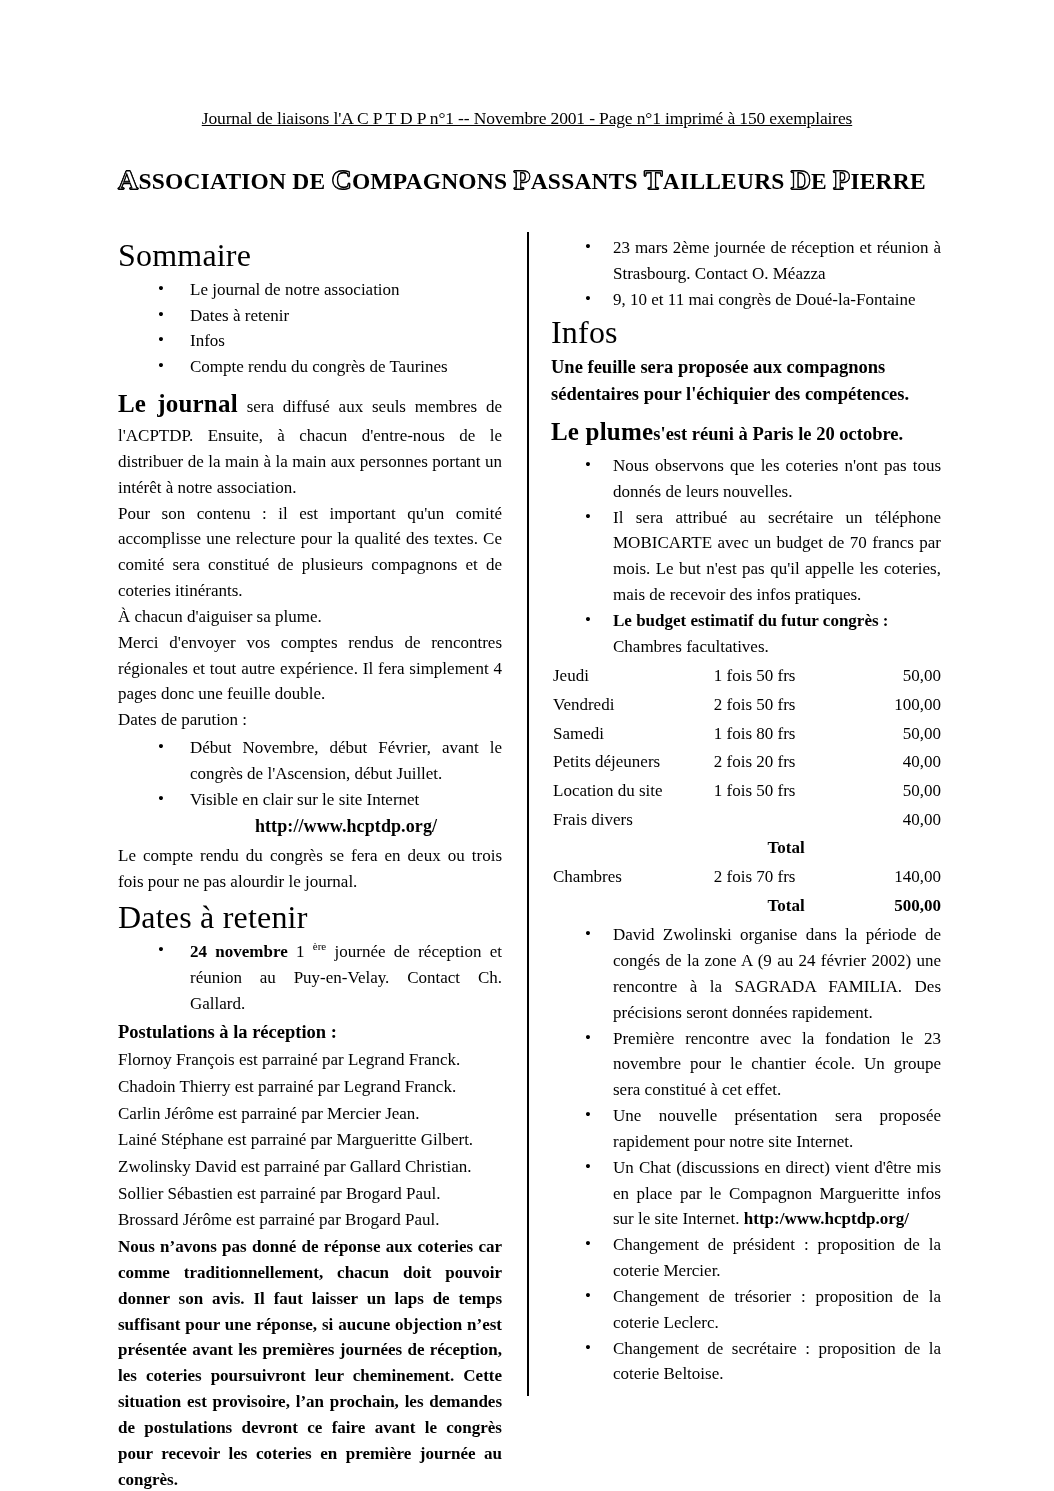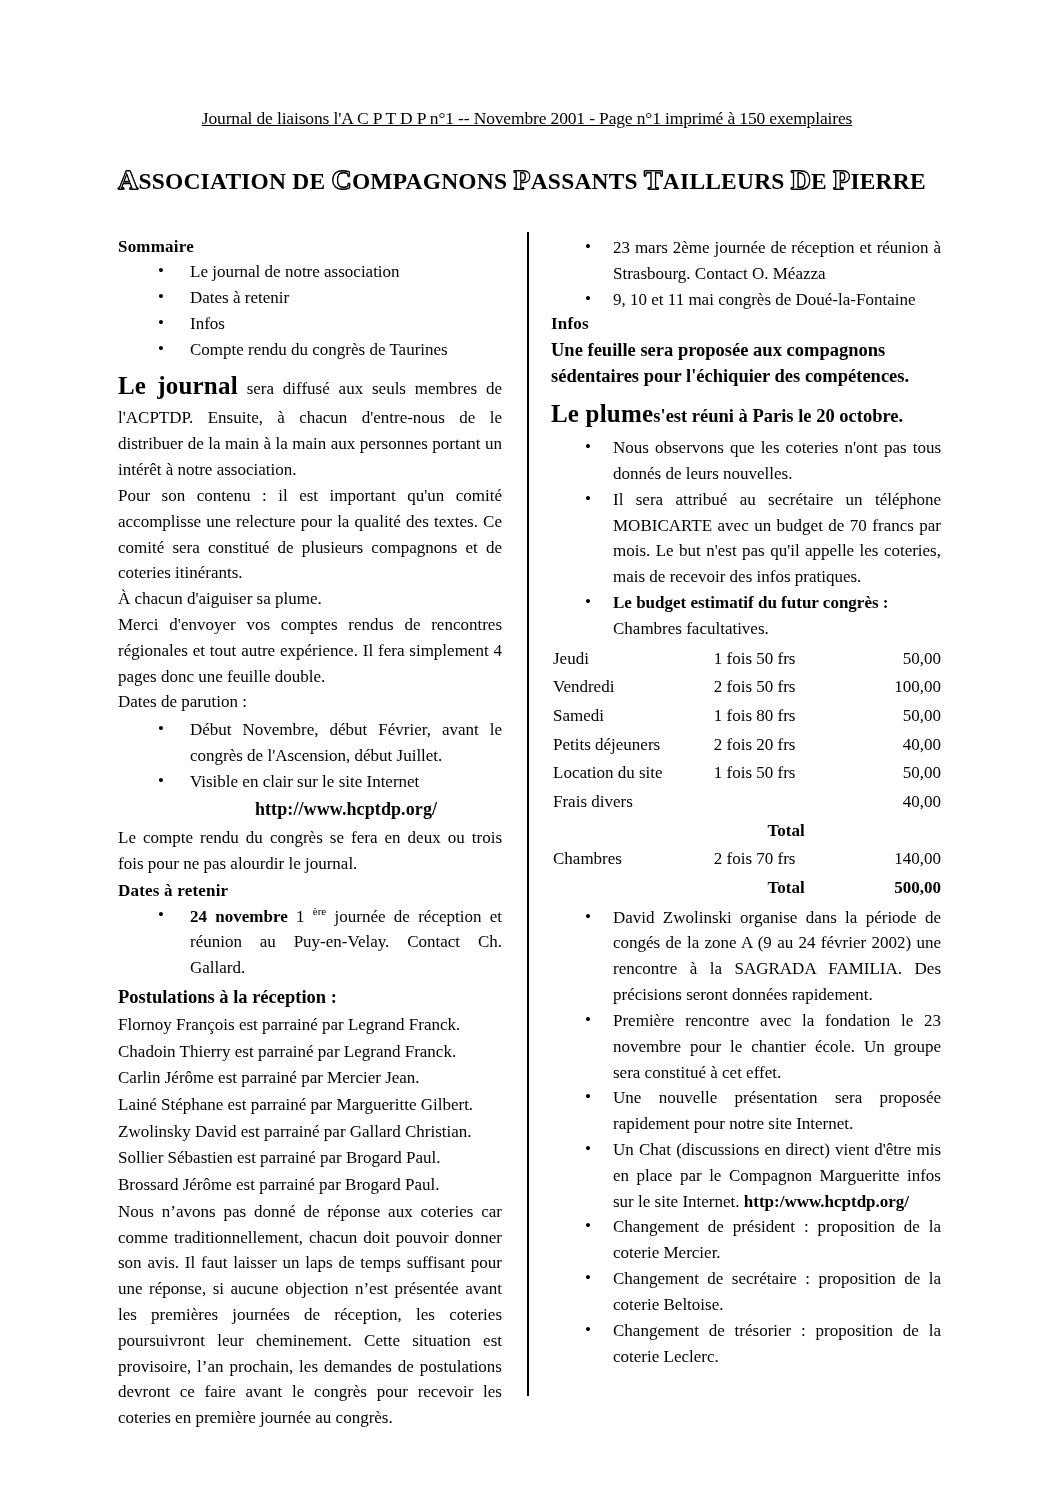--- a/index.html
+++ b/index.html
@@ -68,22 +68,22 @@
     position: absolute;
     left: 527px;
     top: 232px;
     width: 2px;
     height: 1164px;
     background: #000000;
   }
 
   
   h2.sec {
-    font-size: 17px;
-    font-weight: bold;
+    font-size: 32px;
+    font-weight: normal;
     margin: 4px 0 2px 0;
     line-height: 1.18;
     letter-spacing: 0.2px;
   }
   h2.sec.tight { margin-top: 2px; }
 
   .runin {
     font-size: 17px;
     line-height: 1.52;
     text-align: justify;
@@ -156,21 +156,21 @@
     letter-spacing: 0.1px;
     margin-top: 1px;
   }
 
   .names {
     font-size: 17px;
     line-height: 1.57;
     margin: 0;
   }
 
-  .gap-para { margin-top: 26px; }
+  .gap-para { margin-top: 26px; font-weight: bold; }
 
   
   table.budget {
     border-collapse: collapse;
     width: 388px;
     font-size: 17px;
     margin: 3px 0 0 2px;
   }
   table.budget td {
     padding: 2px 0 2px 0;
@@ -320,19 +320,19 @@
         </tr>
       </tbody>
     </table>
 
     <ul class="bl narrow">
       <li>David Zwolinski organise dans la période de congés de la zone A (9 au 24 février 2002) une rencontre à la SAGRADA FAMILIA. Des précisions seront données rapidement.</li>
       <li>Première rencontre avec la fondation le 23 novembre pour le chantier école. Un groupe sera constitué à cet effet.</li>
       <li>Une nouvelle présentation sera proposée rapidement pour notre site Internet.</li>
       <li><span>Un Chat (discussions en direct) vient d'être mis en place par le Compagnon Margueritte infos sur le site Internet. </span><span class="b">http:/www.hcptdp.org/</span></li>
       <li>Changement de président : proposition de la coterie Mercier.</li>
+      <li>Changement de trésorier : proposition de la coterie Leclerc.</li>
       <li>Changement de secrétaire : proposition de la coterie Beltoise.</li>
-      <li>Changement de trésorier : proposition de la coterie Leclerc.</li>
     </ul>
 
   </div>
 
 </div>
 
 </body></html>

